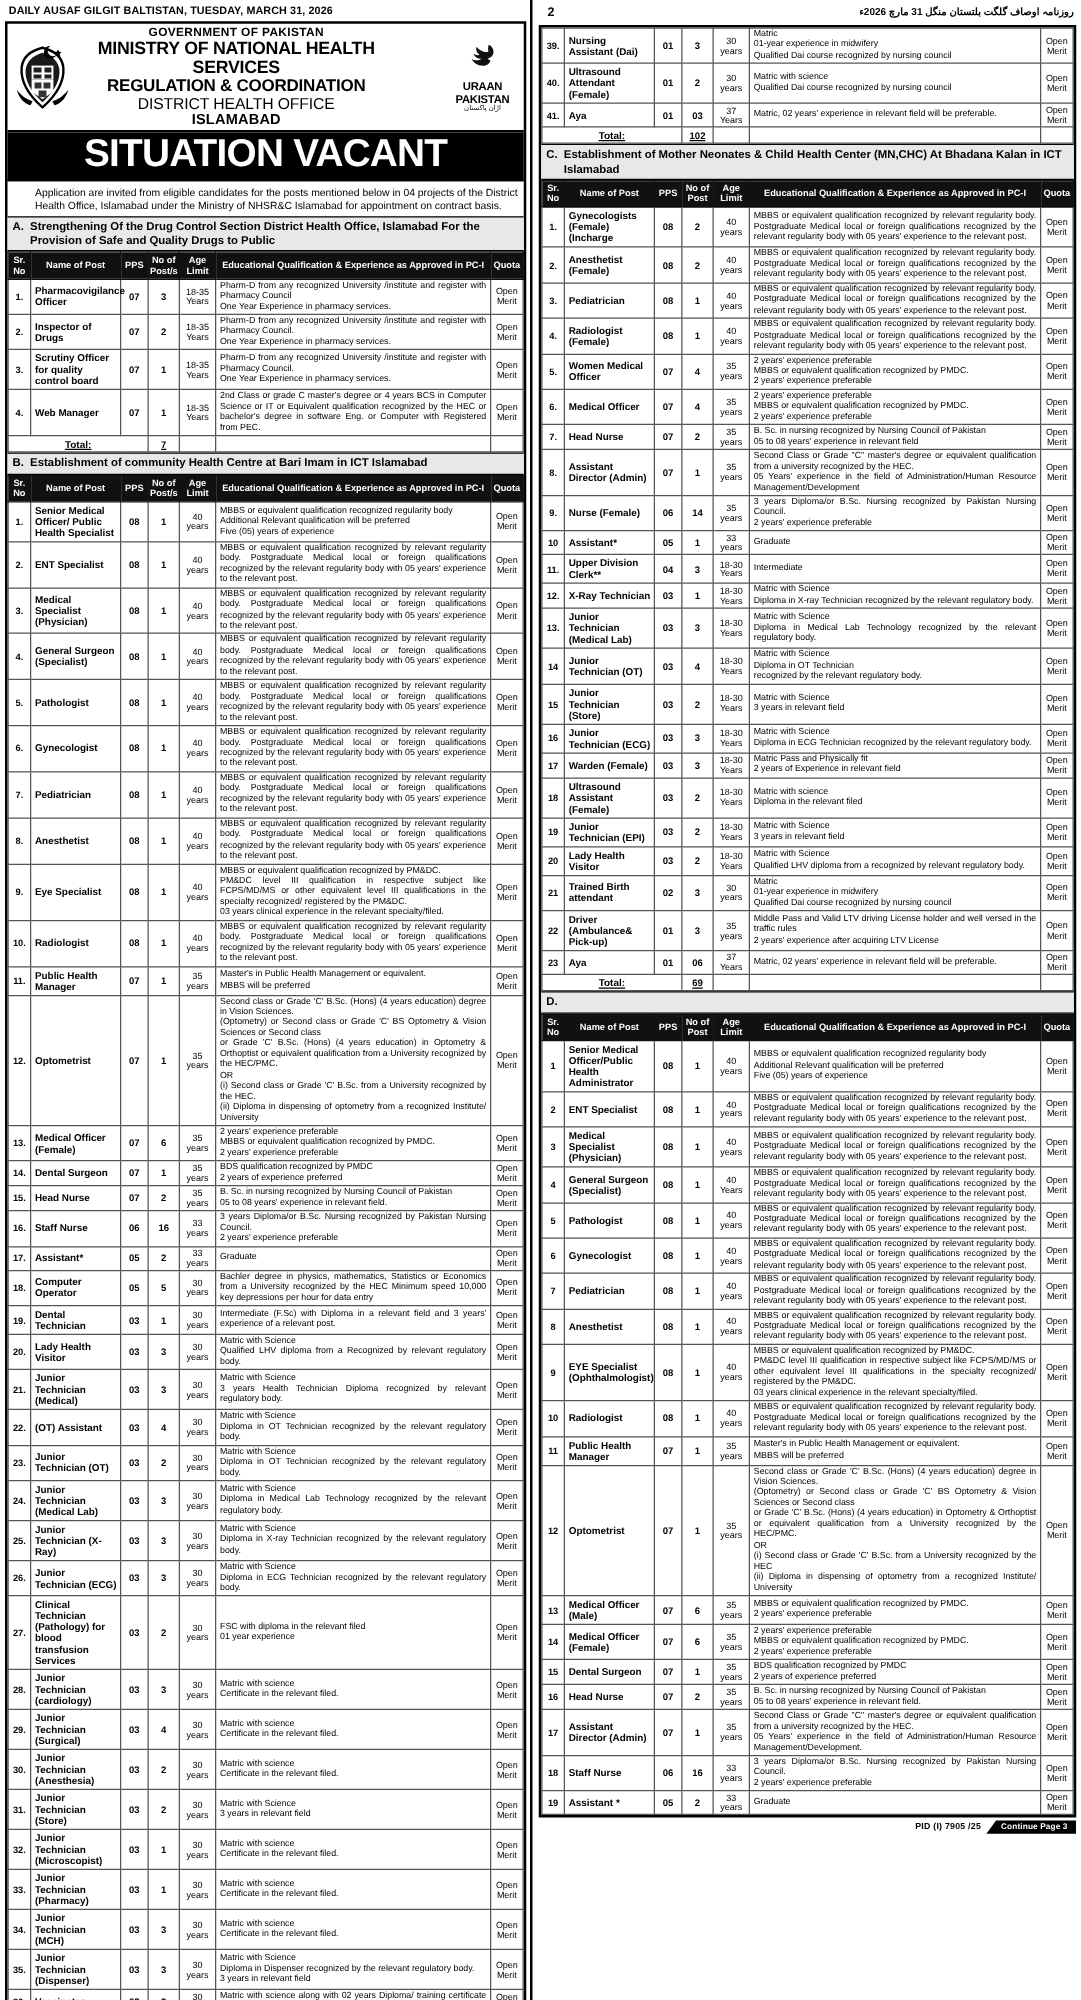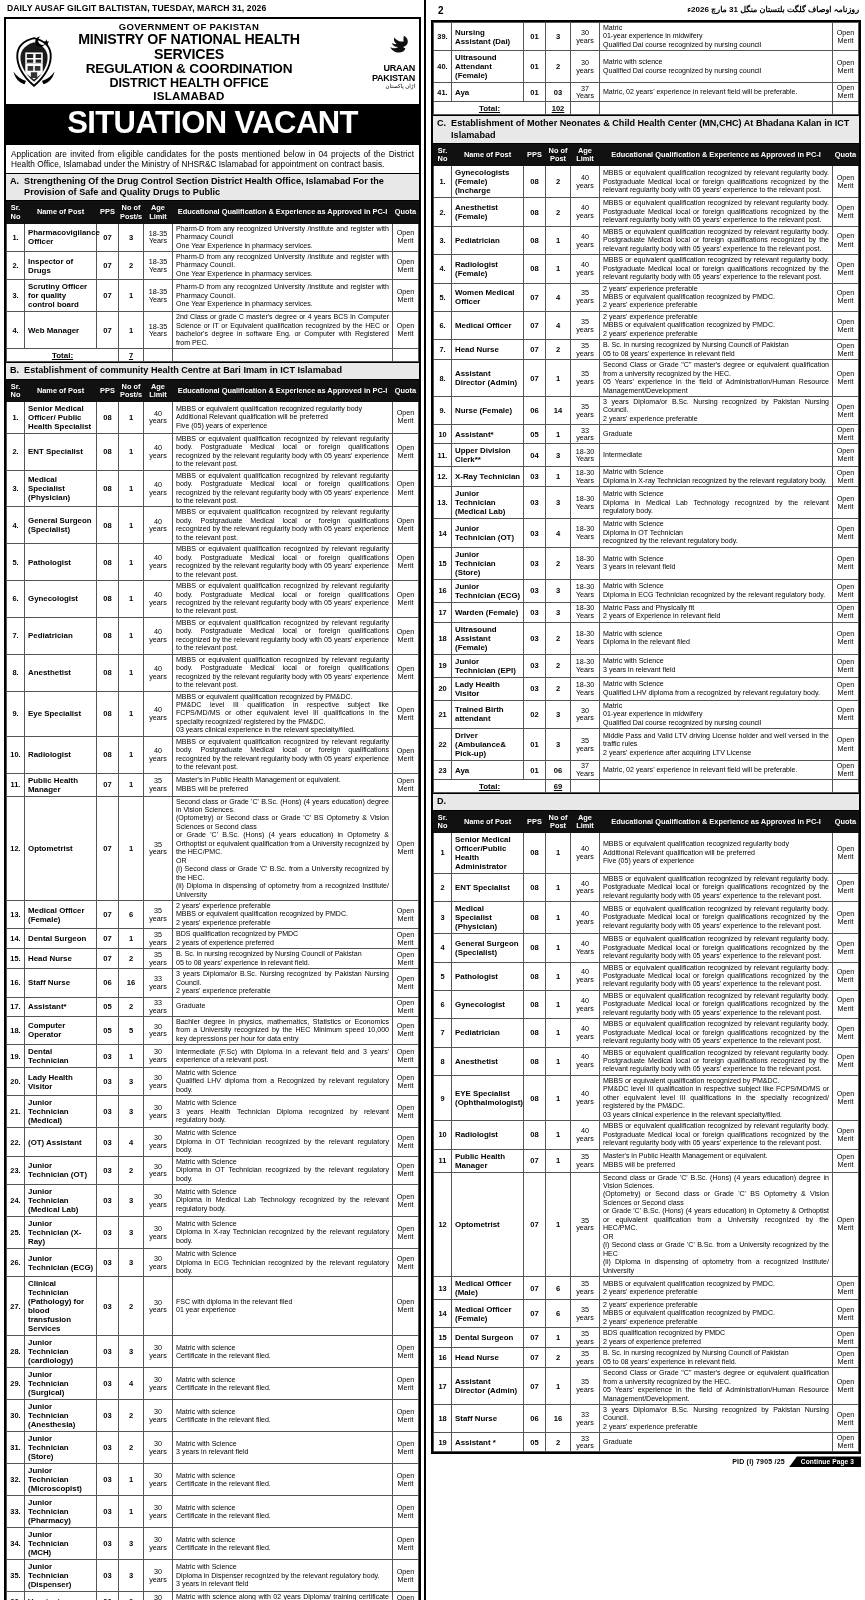--- a/index.html
+++ b/index.html
@@ -27,33 +27,33 @@
 
   
   .adbox { border: 2px solid #000; }
   .hdr-wrap { border-bottom: 2px solid #000; padding: 3px 4px 2px 4px; }
   .hdr-row { display:flex; align-items:center; gap:4px; }
   .crest { width:48px; height:54px; flex:0 0 48px; display:flex; align-items:center; justify-content:center;}
   .hdr-mid { flex:1 1 auto; text-align:center; line-height:1.06; }
   .hdr-gov { font-size:9.5px; font-weight:600; letter-spacing:.3px; }
   .hdr-min { font-size:14.2px; font-weight:800; letter-spacing:-.2px; }
   .hdr-reg { font-size:13.6px; font-weight:800; letter-spacing:-.2px; }
-  .hdr-dho { font-size:12.6px; font-weight:700; letter-spacing:-.1px; }
+  .hdr-dho { font-size:12.6px; font-weight:400; letter-spacing:-.1px; }
   .hdr-isb { font-size:11.6px; font-weight:800; letter-spacing:.2px; }
-  .uraan { width:58px; flex:0 0 58px; text-align:right; line-height:1;margin-left:37px; }
+  .uraan { width:58px; flex:0 0 58px; text-align:center; line-height:1;margin-left:37px; }
   .uraan-name { font-size:9px; font-weight:800; letter-spacing:-.2px; margin-top:1px;}
   .uraan-urdu { font-size:5.5px; direction:rtl; margin-top:1px; }
 
   .banner {
     background:#000; color:#fff; text-align:center;
     font-size:31px; font-weight:800; letter-spacing:-0.6px;
     padding:1px 0 3px 0; line-height:1.05;
     border-bottom:2px solid #000;
   }
-  .intro { font-size:8.3px; line-height:1.26; text-align:justify; padding:4px 5px 3px 5px; }
+  .intro { font-size:8.3px; line-height:1.26; text-align:justify; padding:4px 5px 3px 5px;margin-left:17px; }
 
   
   .sect {
     background:#e8e8e8; border-top:1px solid #000; border-bottom:1px solid #000;
     font-size:9.1px; font-weight:800; padding:2px 3px 2px 4px; line-height:1.25;
     display:flex; gap:5px;
   }
   .sect .letter { flex:0 0 auto; font-weight:800; }
   .sect .stitle { flex:1 1 auto; }
   .sect-sub { padding-left:14px; font-weight:800; }

